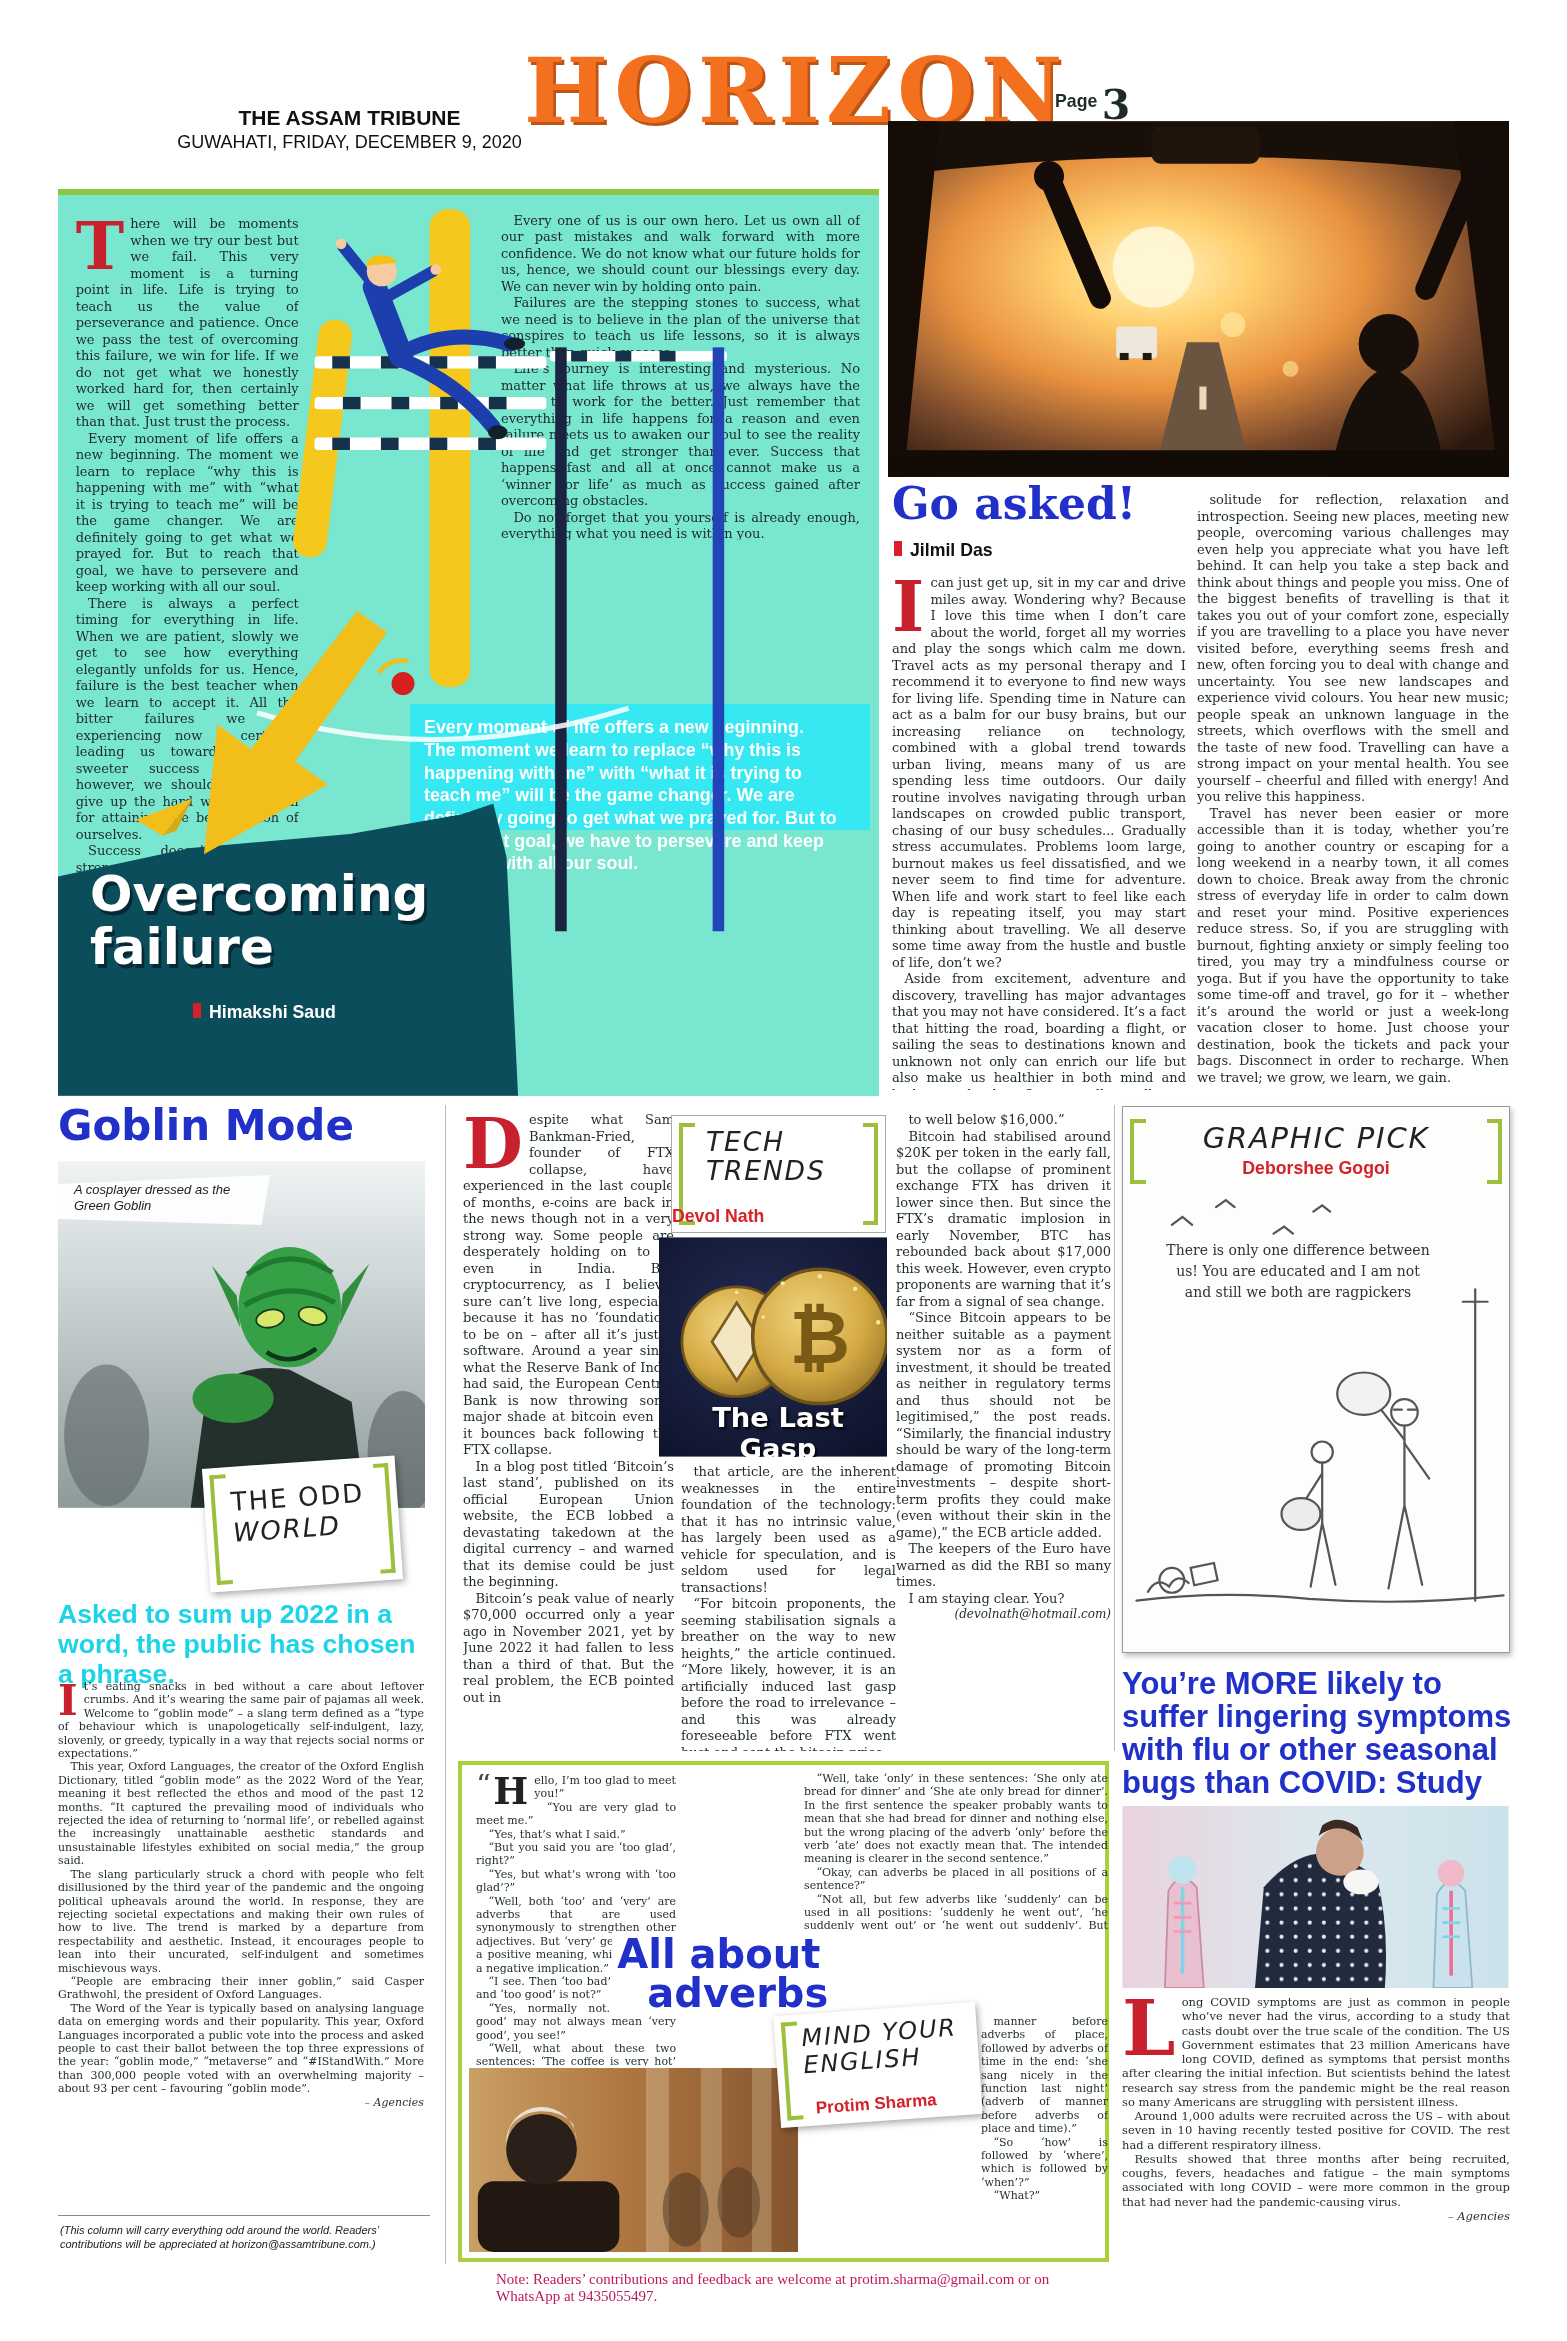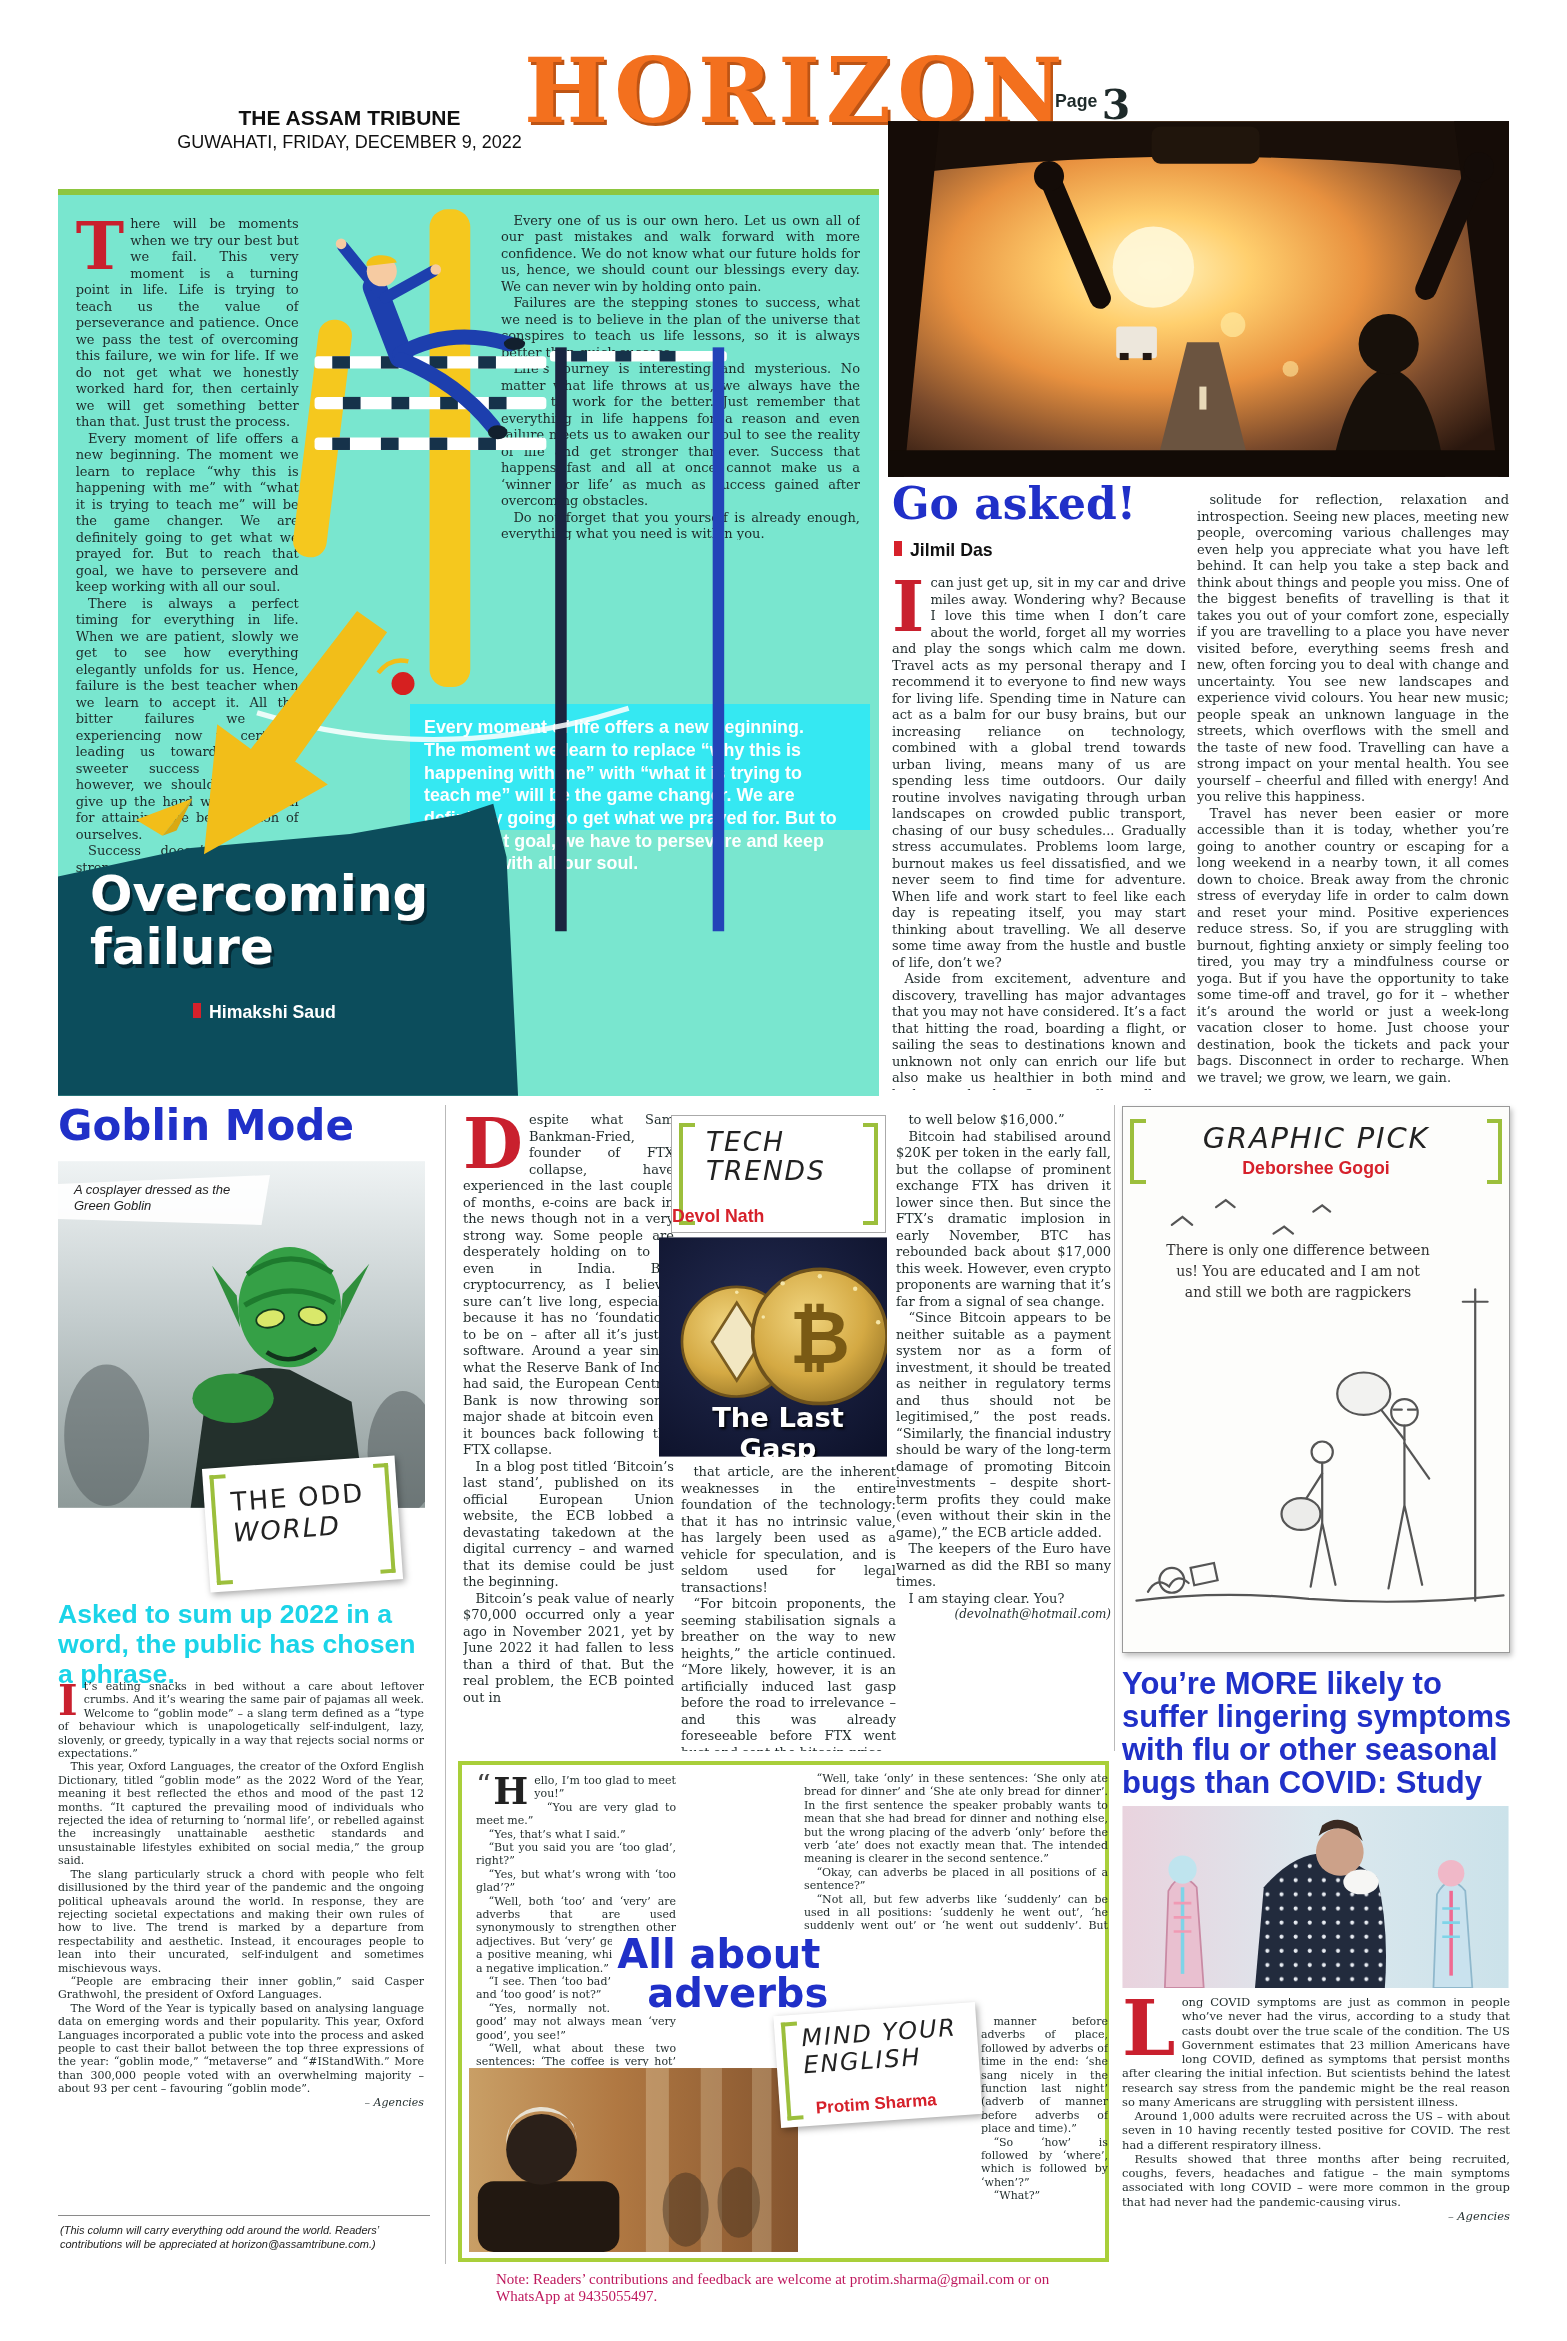--- a/index.html
+++ b/index.html
@@ -31,21 +31,21 @@
   .photo{position:absolute;overflow:hidden;}
   svg{display:block;}
 </style>
 </head>
 <body>
 
 <div id="page">
 
   <div class="abs" style="left:177px;top:106px;width:345px;text-align:center;">
     <div style="font-family:'Liberation Sans',sans-serif;font-weight:bold;font-size:21px;color:#111;">THE ASSAM TRIBUNE</div>
-    <div style="font-family:'Liberation Sans',sans-serif;font-size:18px;color:#111;margin-top:1.8px;">GUWAHATI, FRIDAY, DECEMBER 9, 2022</div>
+    <div style="font-family:'Liberation Sans',sans-serif;font-size:18px;color:#111;margin-top:1.8px;">GUWAHATI, FRIDAY, DECEMBER 9, 2020</div>
   </div>
   <div class="abs" style="left:524px;top:46px;font-family:'DejaVu Serif',serif;font-weight:bold;font-size:89px;line-height:1;color:#F3701E;letter-spacing:6.2px;text-shadow:2.7px 2.7px 0 #BE5414;">HORIZON</div>
   <div class="abs" style="left:1055px;top:81px;">
     <span style="font-family:'Liberation Sans',sans-serif;font-weight:bold;font-size:17.7px;vertical-align:12.4px;">Page</span>
     <span style="font-family:'DejaVu Serif',serif;font-weight:bold;font-size:41px;">3</span>
   </div>
 
   <div class="abs" style="left:58px;top:189px;width:821px;height:901px;background:#79E6CF;border-top:6.2px solid #8DC63F;">
 
     <div class="body sz14 abs" style="left:17.7px;top:21px;width:223px;height:801px;">

